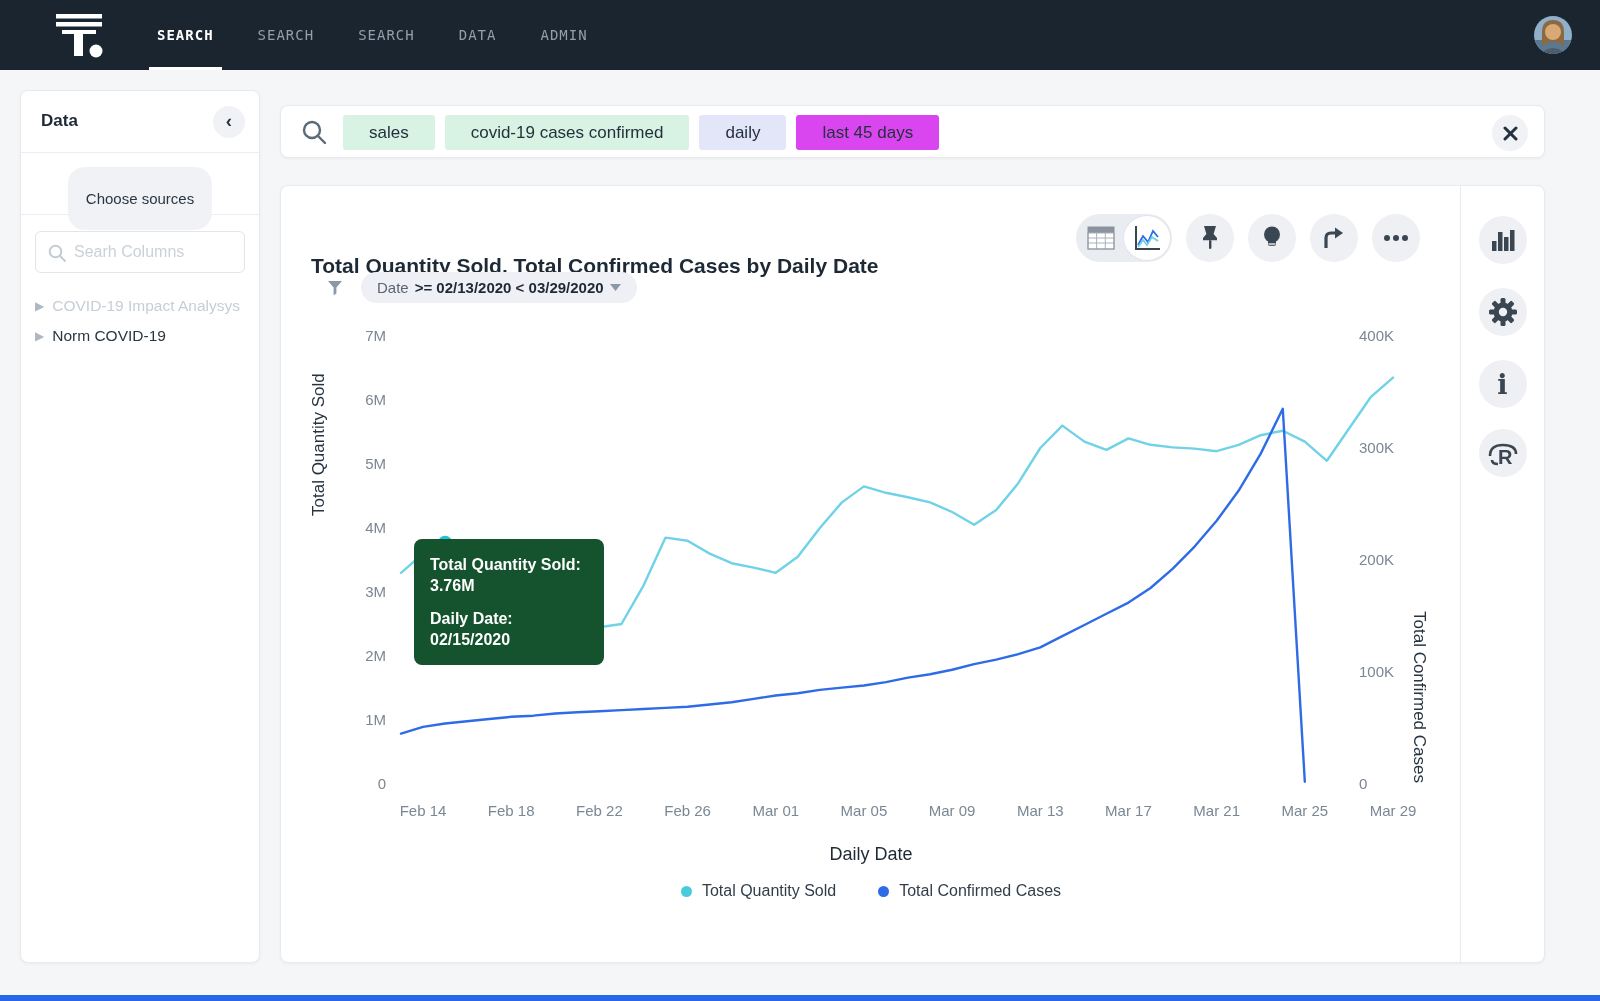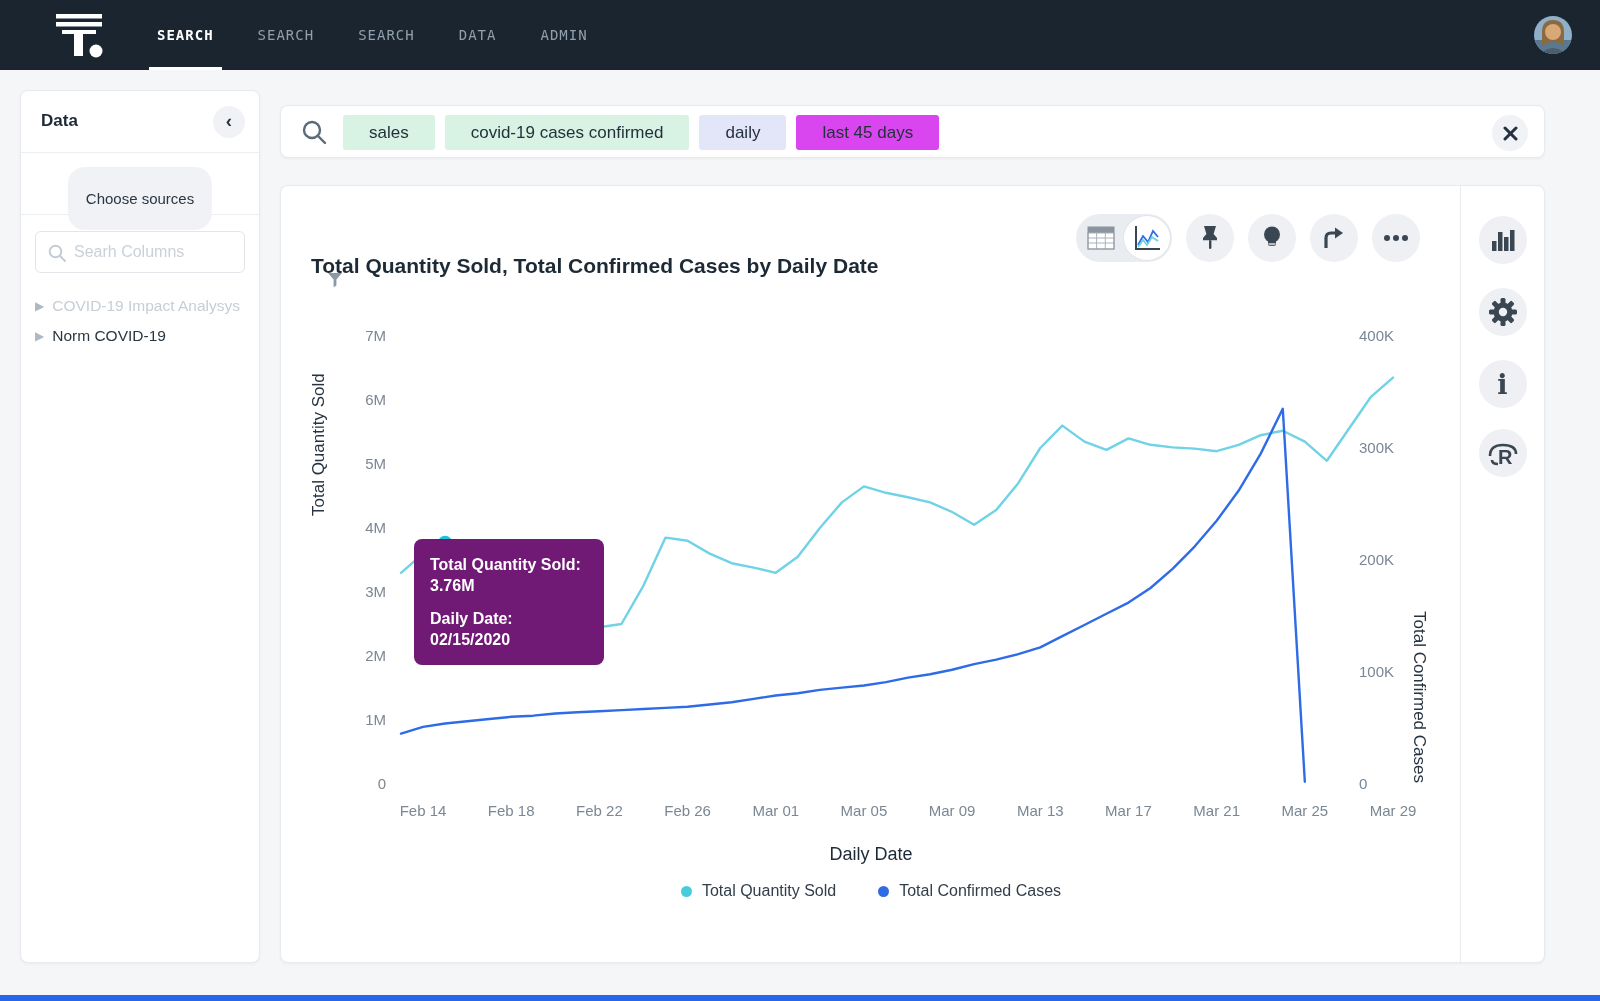--- a/index.html
+++ b/index.html
@@ -70,21 +70,21 @@
 
   .chart-wrap { position:absolute; left:0; top:130px; width:1180px; height:525px; }
   .axis-title { position:absolute; font-size:17px; color:#273440; }
   .ylabel-left { left:28px; top:330px; transform:rotate(-90deg); transform-origin:left top; white-space:nowrap; }
   .ylabel-right { left:1148px; top:240px; transform:rotate(90deg); transform-origin:left top; white-space:nowrap; }
   .xlabel { position:absolute; left:0; top:655px; width:1180px; text-align:center; font-size:18px; color:#1d2a36; }
   .legend { position:absolute; left:0; top:692px; width:1180px; display:flex; justify-content:center; gap:42px; }
   .legend-item { display:flex; align-items:center; gap:10px; font-size:16px; color:#313e4a; cursor:pointer; }
   .legend-dot { width:11px; height:11px; border-radius:50%; }
 
-  .tooltip { position:absolute; left:133px; top:223px; width:190px; background:#701a75; border-radius:8px;
+  .tooltip { position:absolute; left:133px; top:223px; width:190px; background:#14532d; border-radius:8px;
     padding:15px 16px; color:#ffffff; font-size:16px; font-weight:bold; line-height:1.32; z-index:5; }
   .tooltip .tt-gap { height:12px; }
 
   .rail { position:absolute; right:0; top:0; width:84px; height:100%; border-left:1px solid #e9ebef; }
   .rail .tool-circle { position:absolute; left:50%; transform:translateX(-50%); }
 
   .tick-text { fill:#7a8794; font-size:15px; font-family:"Liberation Sans", sans-serif; }
 
   .bottombar { position:absolute; left:0; bottom:0; width:1600px; height:6px; background:#2667e8; z-index:40; }
 </style>
@@ -214,20 +214,27 @@
         <circle cx="13" cy="4" r="3" fill="#3a4753"></circle>
         <circle cx="22" cy="4" r="3" fill="#3a4753"></circle>
       </svg>
     </div>
   </div>
 
   <div class="filter-row">
     <svg width="16" height="16" viewBox="0 0 16 16">
       <path d="M1 1 h14 l-5.6 6.5 v6 l-2.8 1.8 v-7.8 Z" fill="#8b98a5"></path>
     </svg>
+    <div class="filter-pill">
+      <span>Date</span>
+      <b>&gt;= 02/13/2020 &lt; 03/29/2020</b>
+      <svg width="11" height="7" viewBox="0 0 11 7">
+        <path d="M0 0 h11 l-5.5 7 Z" fill="#8b98a5"></path>
+      </svg>
+    </div>
   </div>
 
   <div class="chart-wrap">
     <svg id="chart-svg" width="1180" height="525" viewBox="0 0 1180 525">
         <text x="105" y="473" text-anchor="end" class="tick-text">0</text>
         <text x="105" y="409" text-anchor="end" class="tick-text">1M</text>
         <text x="105" y="345" text-anchor="end" class="tick-text">2M</text>
         <text x="105" y="281" text-anchor="end" class="tick-text">3M</text>
         <text x="105" y="217" text-anchor="end" class="tick-text">4M</text>
         <text x="105" y="153" text-anchor="end" class="tick-text">5M</text>

